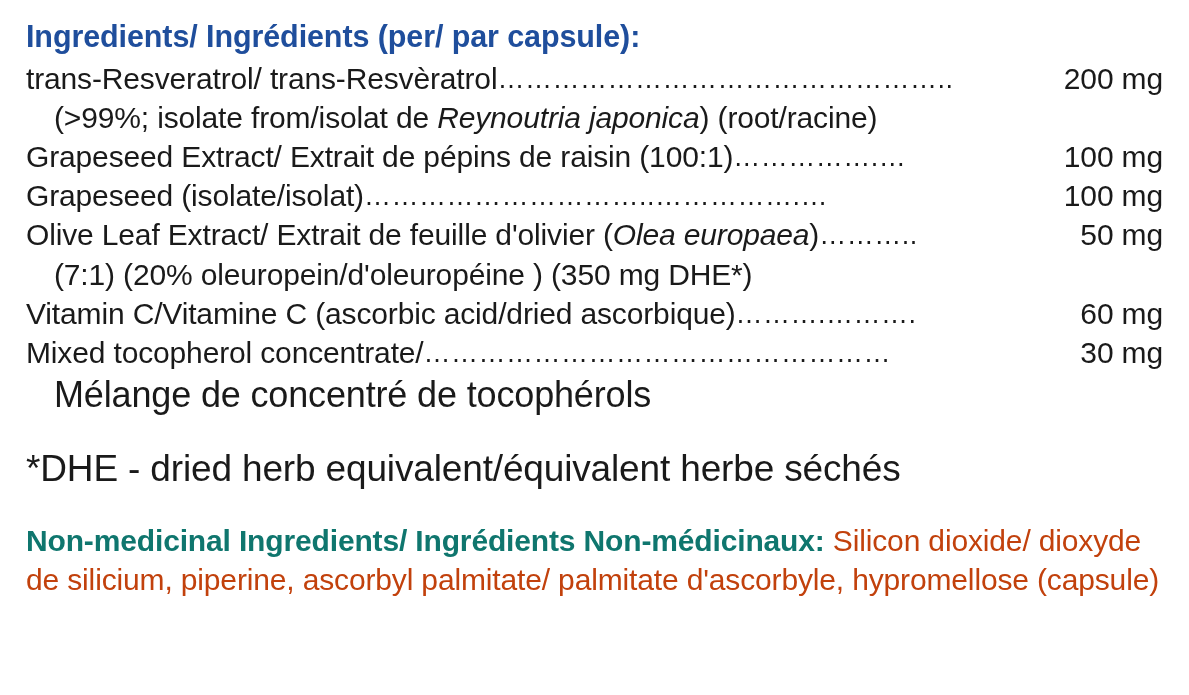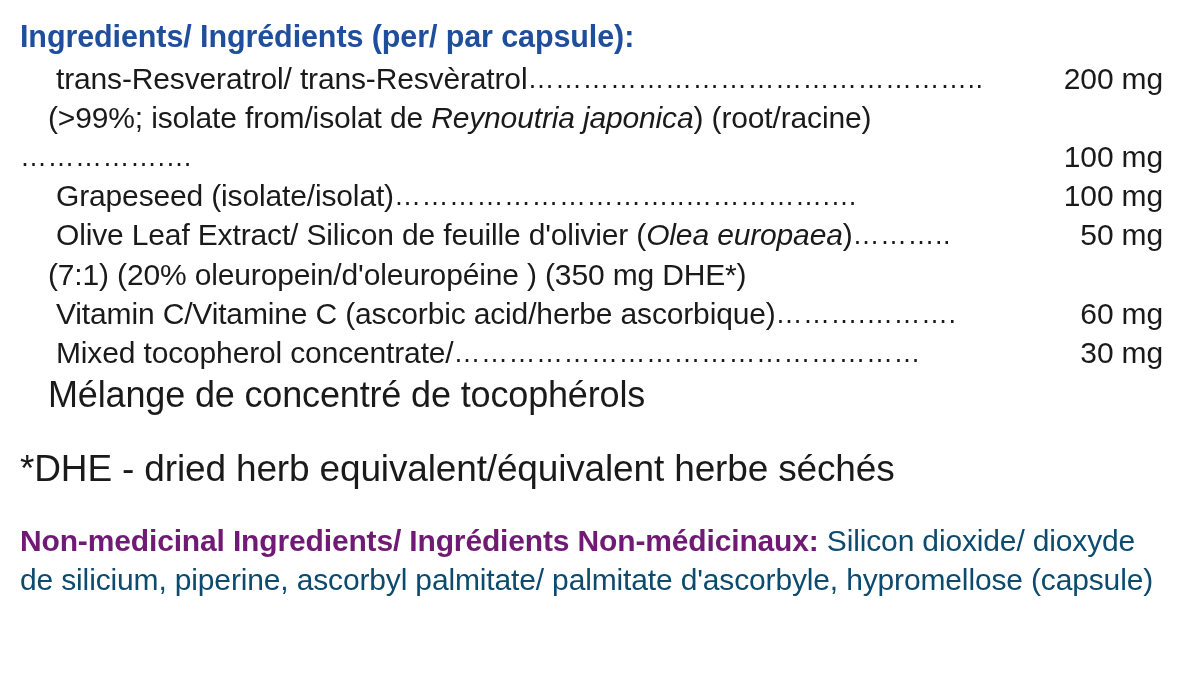--- a/index.html
+++ b/index.html
@@ -8,21 +8,21 @@
   }
   body {
     width: 1189px;
     height: 695px;
     background: #ffffff;
     font-family: "Liberation Sans", sans-serif;
     color: #1a1a1a;
     overflow: hidden;
   }
   .label-panel {
-    padding: 18px 26px 0 20px;
+    padding: 18px 26px 0 26px;
     box-sizing: border-box;
   }
   .heading {
     color: #1F4E9C;
     font-weight: bold;
     font-size: 30.5px;
     line-height: 1.22;
     margin: 0 0 4px 0;
     letter-spacing: -0.1px;
   }
@@ -37,21 +37,20 @@
     white-space: nowrap;
     letter-spacing: -0.15px;
   }
   .ing-main {
     display: flex;
     align-items: baseline;
     width: 100%;
   }
   .ing-name {
     flex: 0 0 auto;
-    margin-left: 36px;
   }
   .ing-dots {
     flex: 1 1 auto;
     overflow: hidden;
     white-space: nowrap;
     letter-spacing: 0.5px;
     font-size: 27px;
     position: relative;
     top: -1px;
   }
@@ -80,24 +79,24 @@
     margin-top: 26px;
     letter-spacing: -0.15px;
   }
   .nonmed {
     font-size: 30px;
     line-height: 1.30;
     margin-top: 28px;
     letter-spacing: -0.15px;
   }
   .nonmed-head {
-    color: #701a75;
+    color: #0f766e;
     font-weight: bold;
   }
-  .nonmed-body { color: #0c4a6e; margin-top: 32px; }
+  .nonmed-body { color: #c2410c; margin-top: 32px; }
 </style>
 </head>
 <body>
 
 <div class="label-panel">
 
   <div class="heading">Ingredients/ Ingrédients (per/ par capsule):</div>
 
   <div class="ing-list">
 
@@ -107,45 +106,46 @@
         <span class="ing-dots">…………………………………………..</span>
         <span class="ing-amt">200 mg</span>
       </div>
       <div class="ing-sub">
         <span>(&gt;99%; isolate from/isolat de </span><em>Reynoutria japonica</em><span>) (root/racine)</span>
       </div>
     </div>
 
     <div class="ing-row">
       <div class="ing-main">
+        <span class="ing-name">Grapeseed Extract/ Extrait de pépins de raisin (100:1)</span>
         <span class="ing-dots">…………….…</span>
         <span class="ing-amt">100 mg</span>
       </div>
     </div>
 
     <div class="ing-row">
       <div class="ing-main">
         <span class="ing-name">Grapeseed (isolate/isolat)</span>
         <span class="ing-dots">…………………………..…………….…</span>
         <span class="ing-amt">100 mg</span>
       </div>
     </div>
 
     <div class="ing-row">
       <div class="ing-main">
-        <span class="ing-name"><span>Olive Leaf Extract/ Silicon de feuille d'olivier (</span><em>Olea europaea</em><span>)</span></span>
+        <span class="ing-name"><span>Olive Leaf Extract/ Extrait de feuille d'olivier (</span><em>Olea europaea</em><span>)</span></span>
         <span class="ing-dots">………..</span>
         <span class="ing-amt">50 mg</span>
       </div>
       <div class="ing-sub">(7:1) (20% oleuropein/d'oleuropéine ) (350 mg DHE*)</div>
     </div>
 
     <div class="ing-row">
       <div class="ing-main">
-        <span class="ing-name">Vitamin C/Vitamine C (ascorbic acid/herbe ascorbique)</span>
+        <span class="ing-name">Vitamin C/Vitamine C (ascorbic acid/dried ascorbique)</span>
         <span class="ing-dots">……….……….</span>
         <span class="ing-amt">60 mg</span>
       </div>
     </div>
 
     <div class="ing-row">
       <div class="ing-main">
         <span class="ing-name">Mixed tocopherol concentrate/ </span>
         <span class="ing-dots">……………………………………………</span>
         <span class="ing-amt">30 mg</span>

